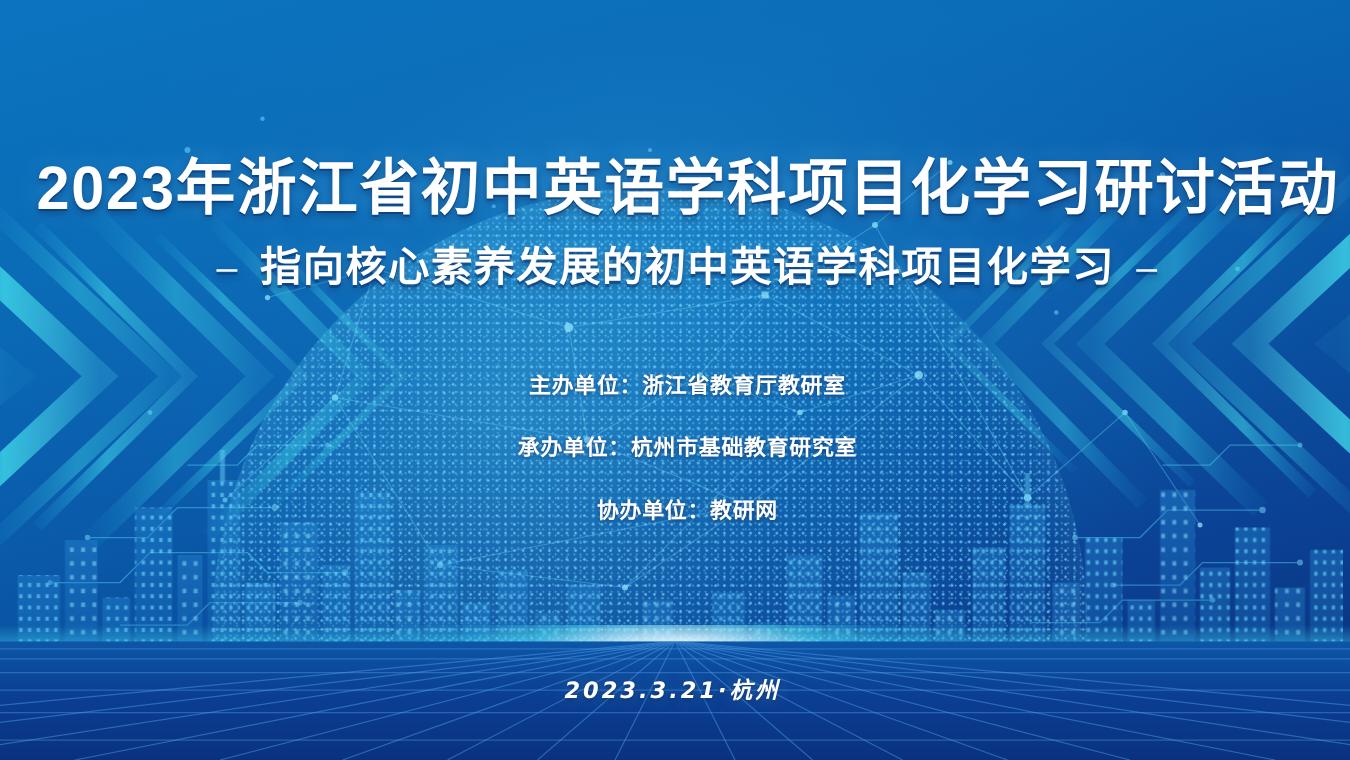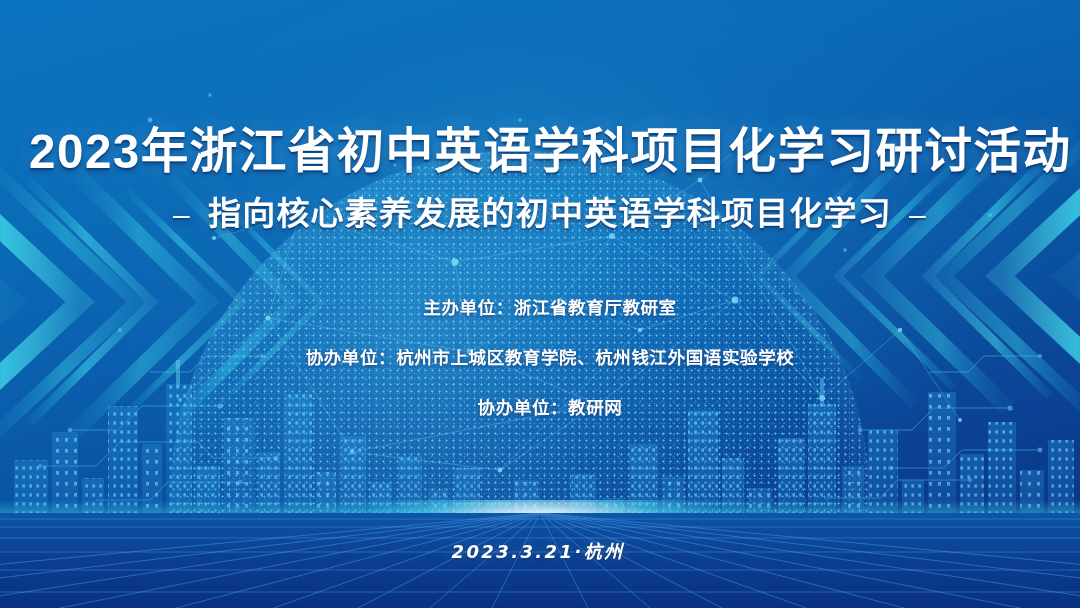--- a/index.html
+++ b/index.html
@@ -473,21 +473,21 @@
     <div class="title-main">2023年浙江省初中英语学科项目化学习研讨活动</div>
 
     <div class="title-sub">
       <span class="dash">–</span>
       <span>指向核心素养发展的初中英语学科项目化学习</span>
       <span class="dash">–</span>
     </div>
 
     <div class="orgs">
       <div class="org-line">主办单位：浙江省教育厅教研室</div>
-      <div class="org-line">协办单位：杭州市上城区教育学院、杭州钱江外国语实验学校</div>
+      <div class="org-line">承办单位：杭州市基础教育研究室</div>
       <div class="org-line">协办单位：教研网</div>
     </div>
   </div>
 
   <div class="datebar">
     <span class="date-text">2023.3.21·杭州</span>
   </div>
 
 </div>
 

